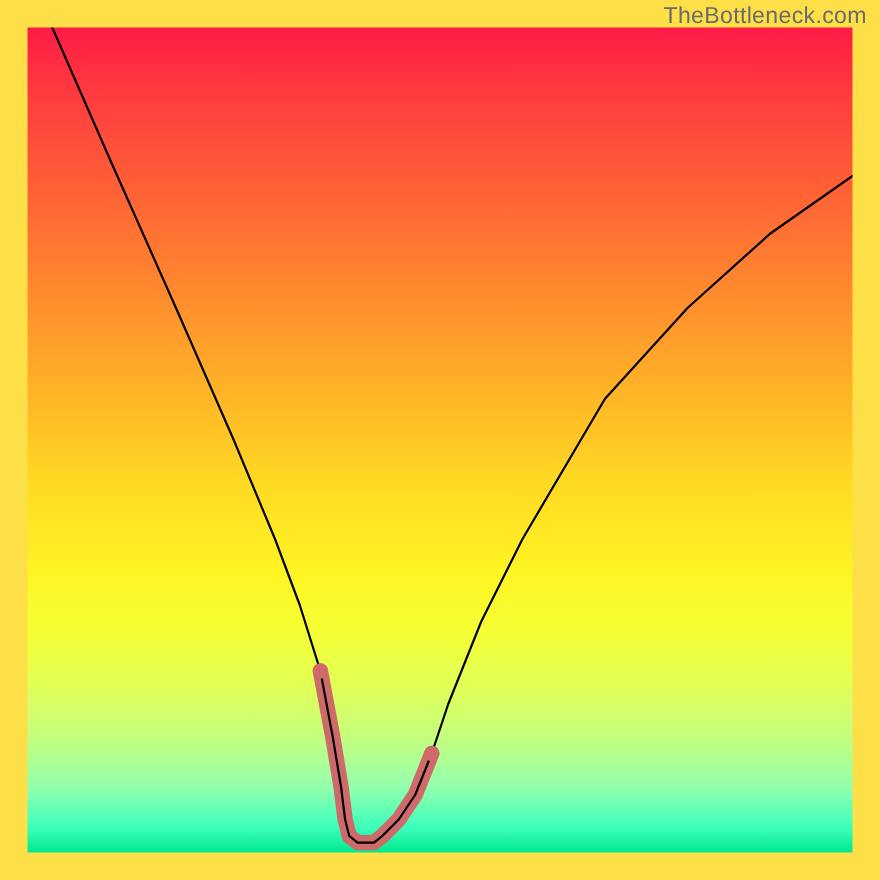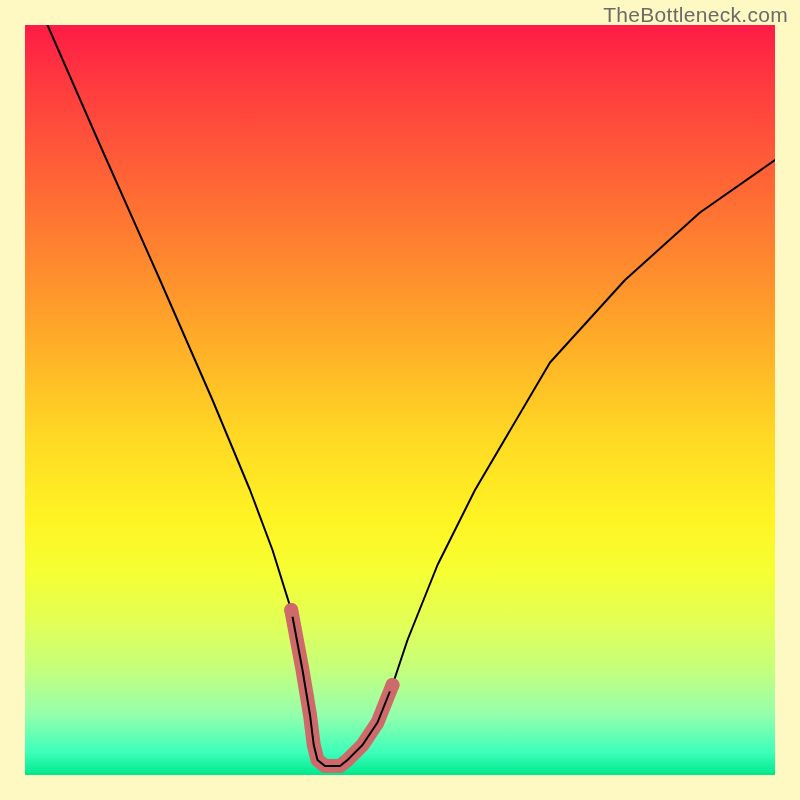--- a/index.html
+++ b/index.html
@@ -10,21 +10,21 @@
     background: #000;
     overflow: hidden;
     font-family: Arial, Helvetica, sans-serif;
   }
   .frame {
     position: absolute;
     left: 0;
     top: 0;
     width: 800px;
     height: 800px;
-    background: #fef9c3;
+    background: #fde047;
   }
   .plot {
     position: absolute;
     left: 25px;
     top: 25px;
     width: 750px;
     height: 750px;
     background: linear-gradient(
       to bottom,
       #ff1b46 0%,

